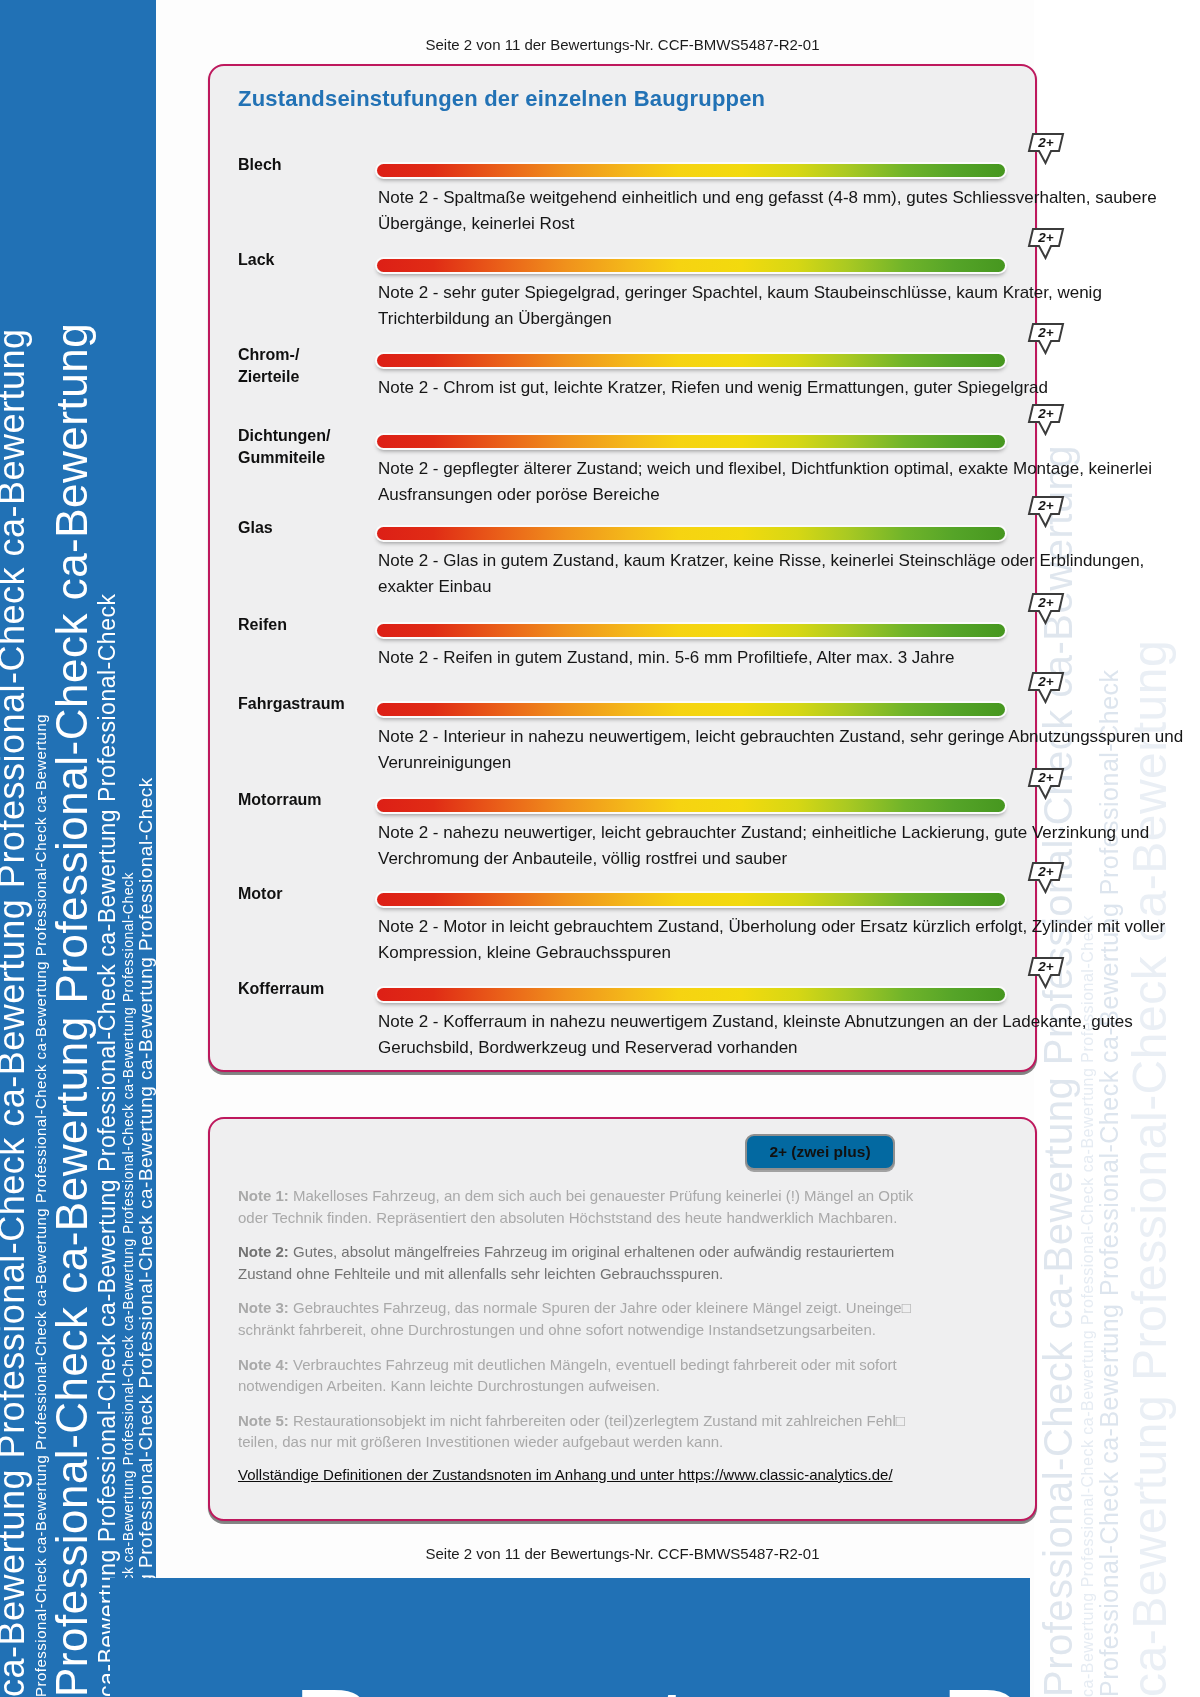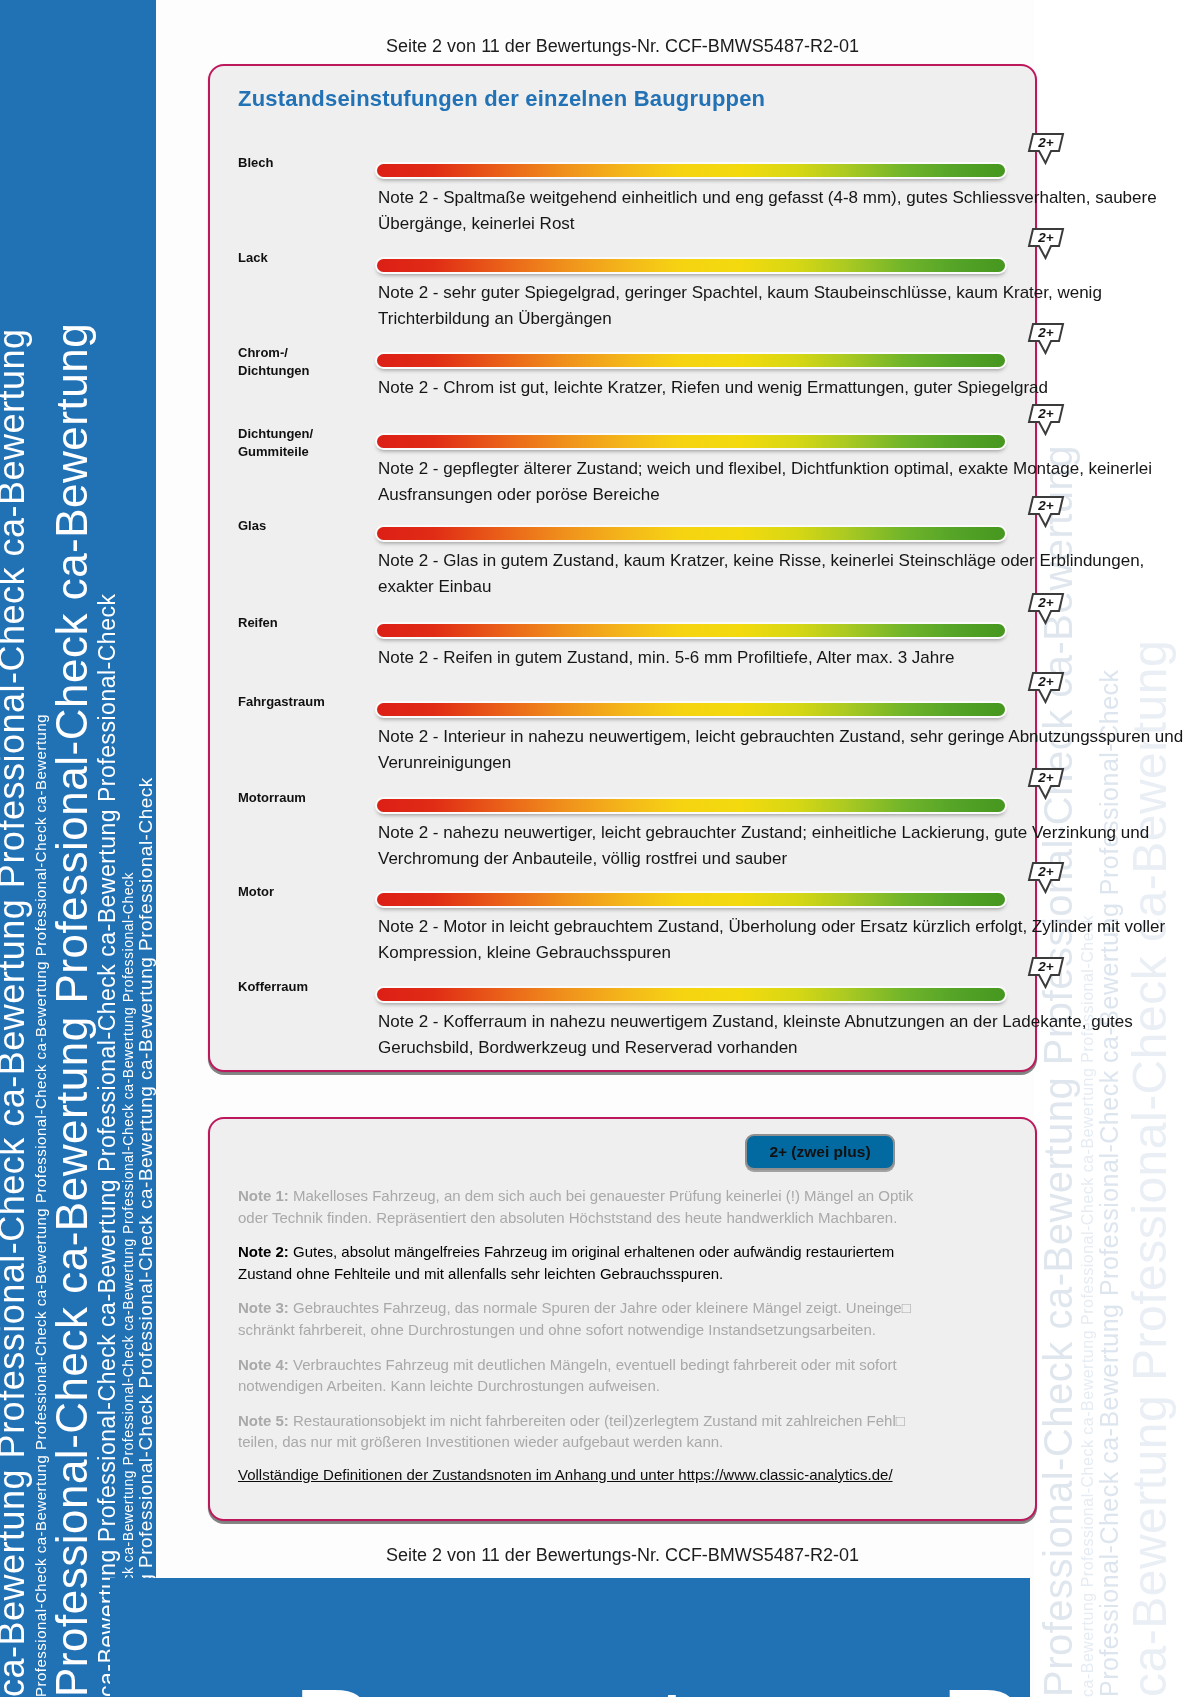--- a/index.html
+++ b/index.html
@@ -16,21 +16,21 @@
     position:absolute;top:0;height:1697px;
     writing-mode:vertical-rl;transform:rotate(180deg);
     white-space:nowrap;line-height:1;color:#ffffff;letter-spacing:.5px;
   }
   .wm-right .wm-col{color:#e2e9f1;}
   .wm-bottom{position:absolute;left:110px;top:1578px;width:920px;height:119px;background:#2171b5;overflow:hidden;z-index:2;}
   .wm-bottom-text{position:absolute;top:82px;left:4px;font-size:128px;font-weight:400;color:#ffffff;white-space:nowrap;}
   
   .page-header,.page-footer{
     position:absolute;left:208px;width:829px;text-align:center;
-    font-size:18px;color:#1c1c1c;z-index:3;
+    font-size:15px;color:#1c1c1c;z-index:3;
   }
   .page-header{top:36px;}
   .page-footer{top:1545px;}
   
   .panel{
     position:absolute;left:208px;width:829px;
     background:#efeff0;
     border:2px solid #be185d;border-radius:16px;
     box-shadow:0 3px 0 rgba(95,95,95,.75), 0 1px 2px rgba(0,0,0,.2);
     z-index:3;box-sizing:border-box;
@@ -38,21 +38,21 @@
   #panel-assemblies{top:64px;height:1008px;}
   #panel-overall{top:1117px;height:404px;}
   .panel-title{
     position:absolute;left:28px;top:20px;
     font-size:22px;font-weight:700;color:#2272b5;letter-spacing:.2px;white-space:nowrap;
   }
   
   .arow{position:absolute;left:0;width:829px;height:0;}
   .arow .label{
     position:absolute;left:28px;top:-10px;
-    font-size:13px;font-weight:700;color:#101010;
+    font-size:16px;font-weight:700;color:#101010;
     white-space:pre;line-height:1.35;
   }
   .arow .barwrap{position:absolute;left:167px;top:0;width:628px;height:13px;}
   .arow .bar{
     position:absolute;left:0;top:0;width:628px;height:13px;border-radius:8px;
     background:linear-gradient(to right,
       #dd1f16 0%, #e02c15 9%, #ea6119 20%, #f0911c 30%, #f4b81a 40%,
       #f6d312 48%, #f2da0e 58%, #d6d714 67%, #a9c922 75%, #70b42a 84%,
       #55a428 92%, #46971f 100%);
     box-shadow:0 0 0 2px #fbfbfb, 0 3px 4px rgba(0,0,0,.38);
@@ -72,21 +72,21 @@
     position:absolute;left:535px;top:15px;width:150px;height:36px;
     background:#0369a1;border:2.5px solid #8f8f8f;border-radius:9px;
     box-shadow:0 2px 0 rgba(120,120,120,.65);
     display:flex;align-items:center;justify-content:center;
     font-size:15.5px;font-weight:700;color:#111;box-sizing:border-box;white-space:nowrap;
   }
   .overall-notes{position:absolute;left:28px;top:66px;width:790px;}
   .onote{margin:0 0 13px 0;font-size:15px;line-height:1.44;color:#a9a9a9;}
   .onote .nlabel{font-weight:700;}
   .onote .ntext{white-space:pre;}
-  .onote.em{color:#000000;}
+  .onote.em{color:#737373;}
   .overall-footer{
     position:absolute;left:28px;top:347px;width:790px;
     font-size:15px;color:#0d0d0d;white-space:nowrap;text-decoration:underline;
   }
 </style>
 </head>
 <body>
 
 <div class="wm-left">
   <div class="wm-col" style="left:-6px;font-size:36px;">ca-Bewertung Professional-Check ca-Bewertung Professional-Check ca-Bewertung</div>
@@ -138,21 +138,21 @@
           </svg>
         <span class="grade">2+</span>
       </div>
     </div>
     <div class="note">Note 2 - sehr guter Spiegelgrad, geringer Spachtel, kaum Staubeinschlüsse, kaum Krater, wenig
 Trichterbildung an Übergängen</div>
   </div>
 
   <div class="arow" style="top:288px">
     <div class="label">Chrom-/
-Dichtungen</div>
+Zierteile</div>
     <div class="barwrap">
       <div class="bar"></div>
       <div class="marker">
         <svg width="42" height="33" viewBox="0 0 42 33">
             <polygon points="9,2 39,2 35,19 27,19 21.5,31 15,19 5,19" fill="#ffffff" stroke="#3b3b3b" stroke-width="2"></polygon>
           </svg>
         <span class="grade">2+</span>
       </div>
     </div>
     <div class="note">Note 2 - Chrom ist gut, leichte Kratzer, Riefen und wenig Ermattungen, guter Spiegelgrad</div>

